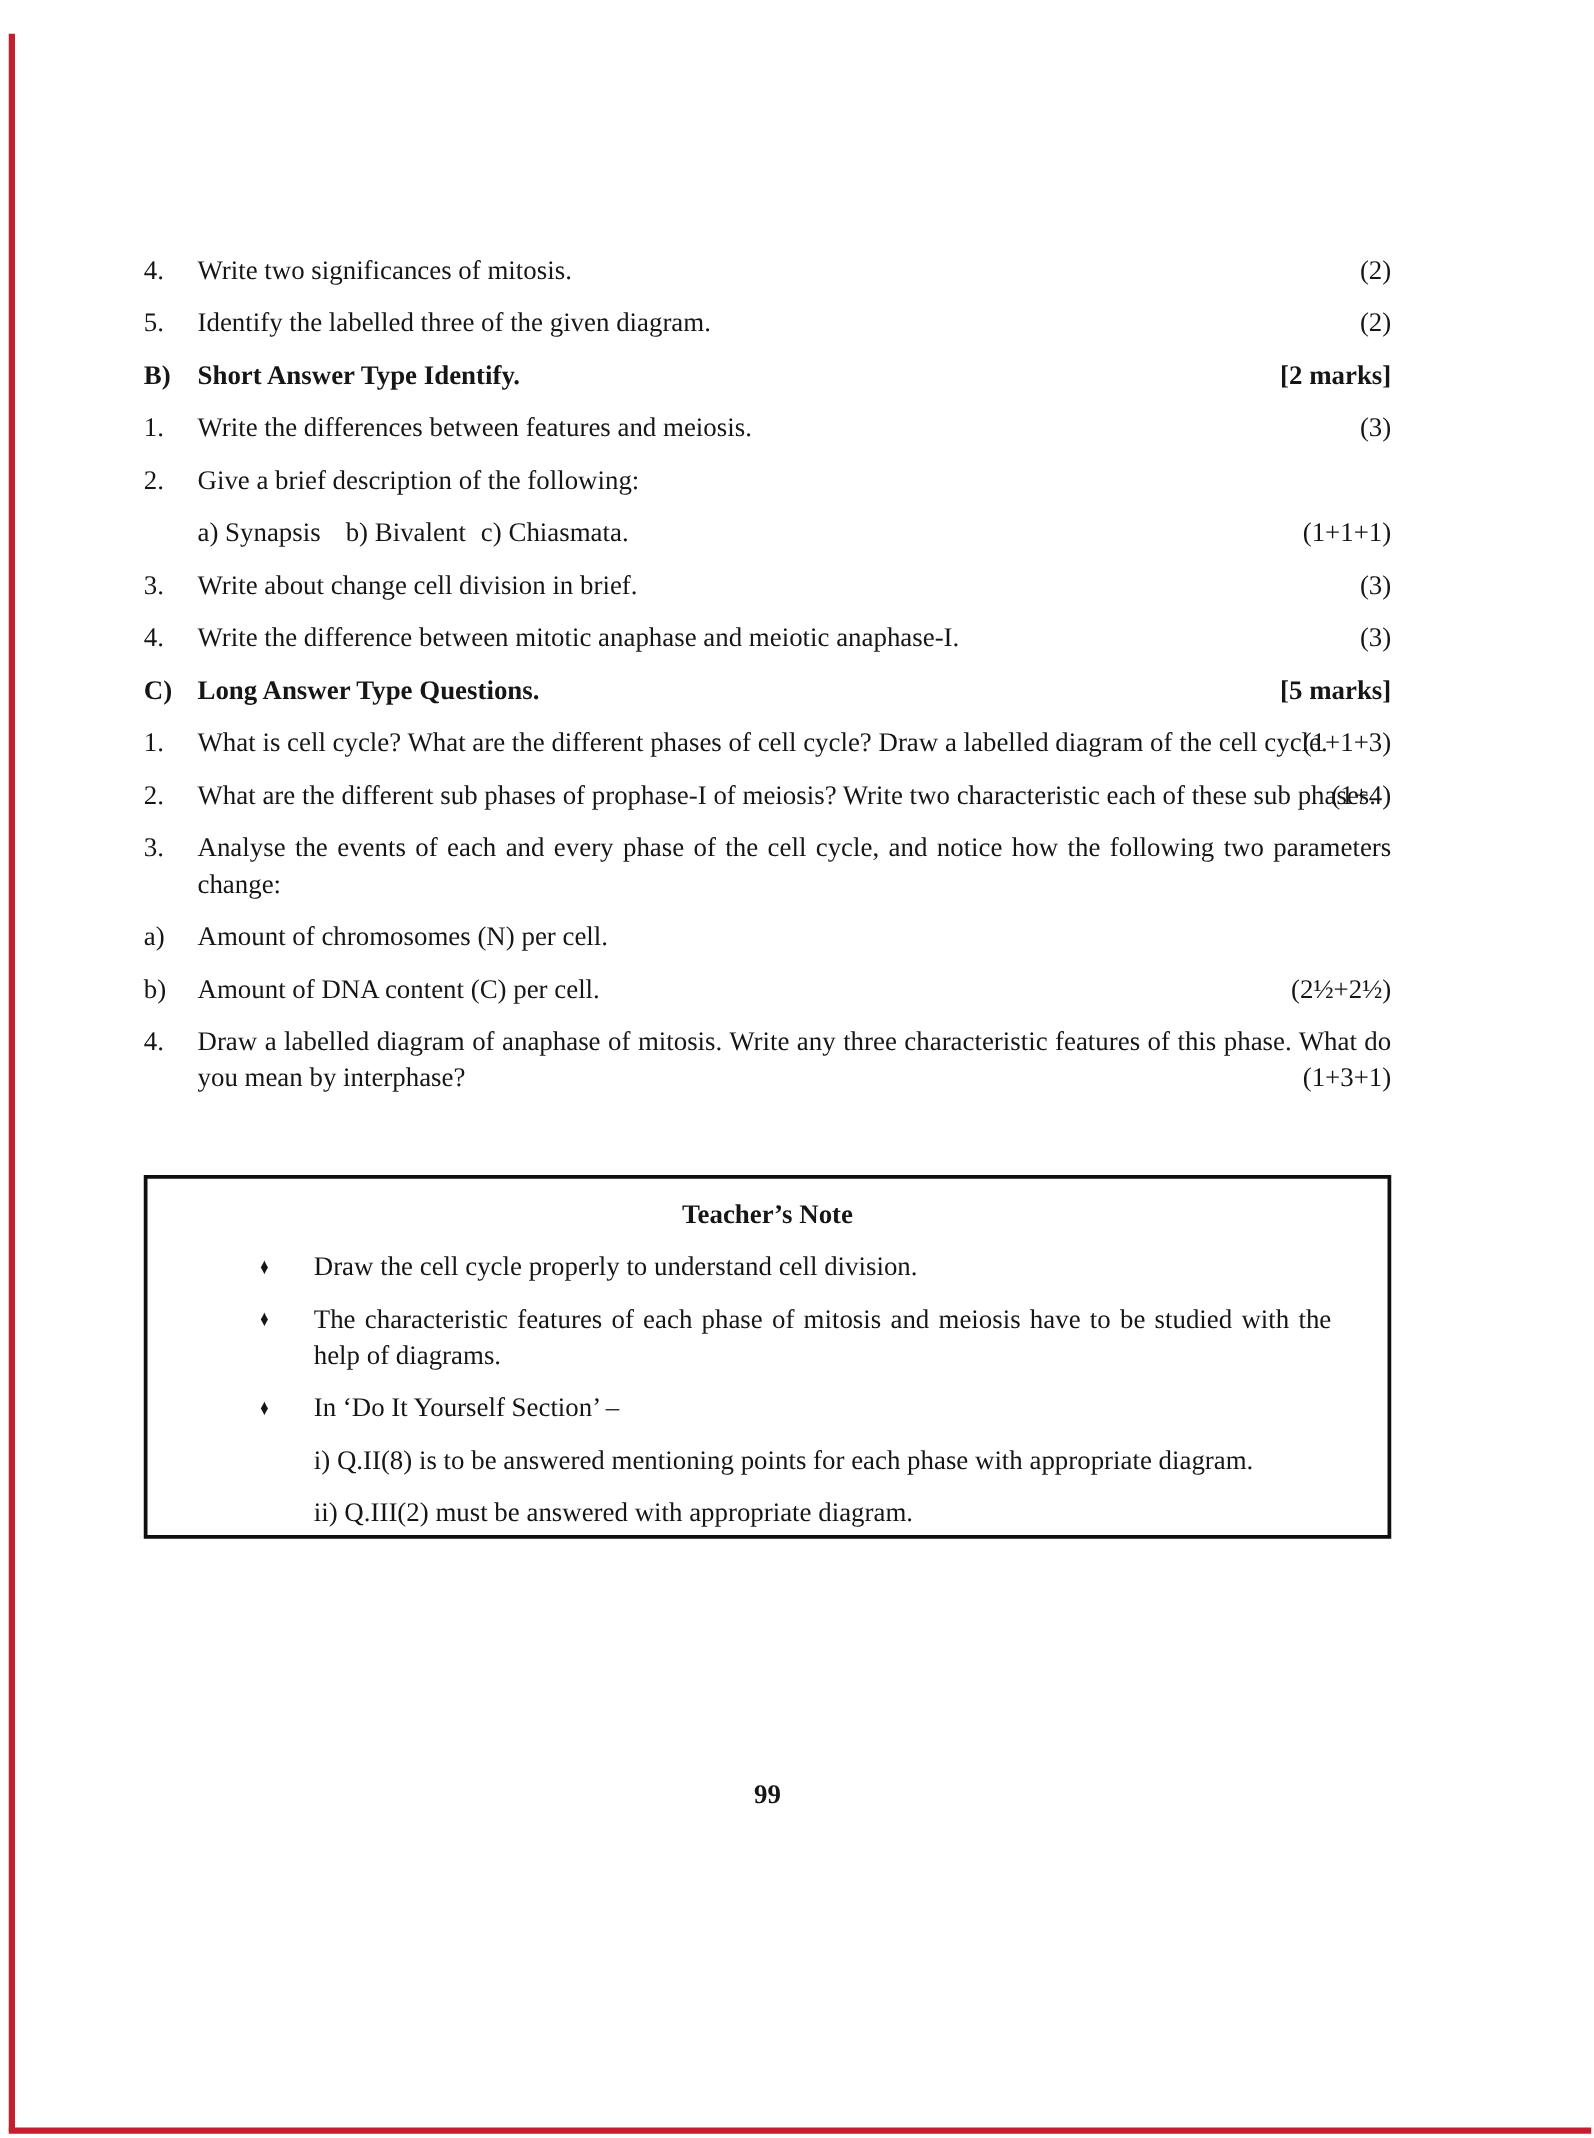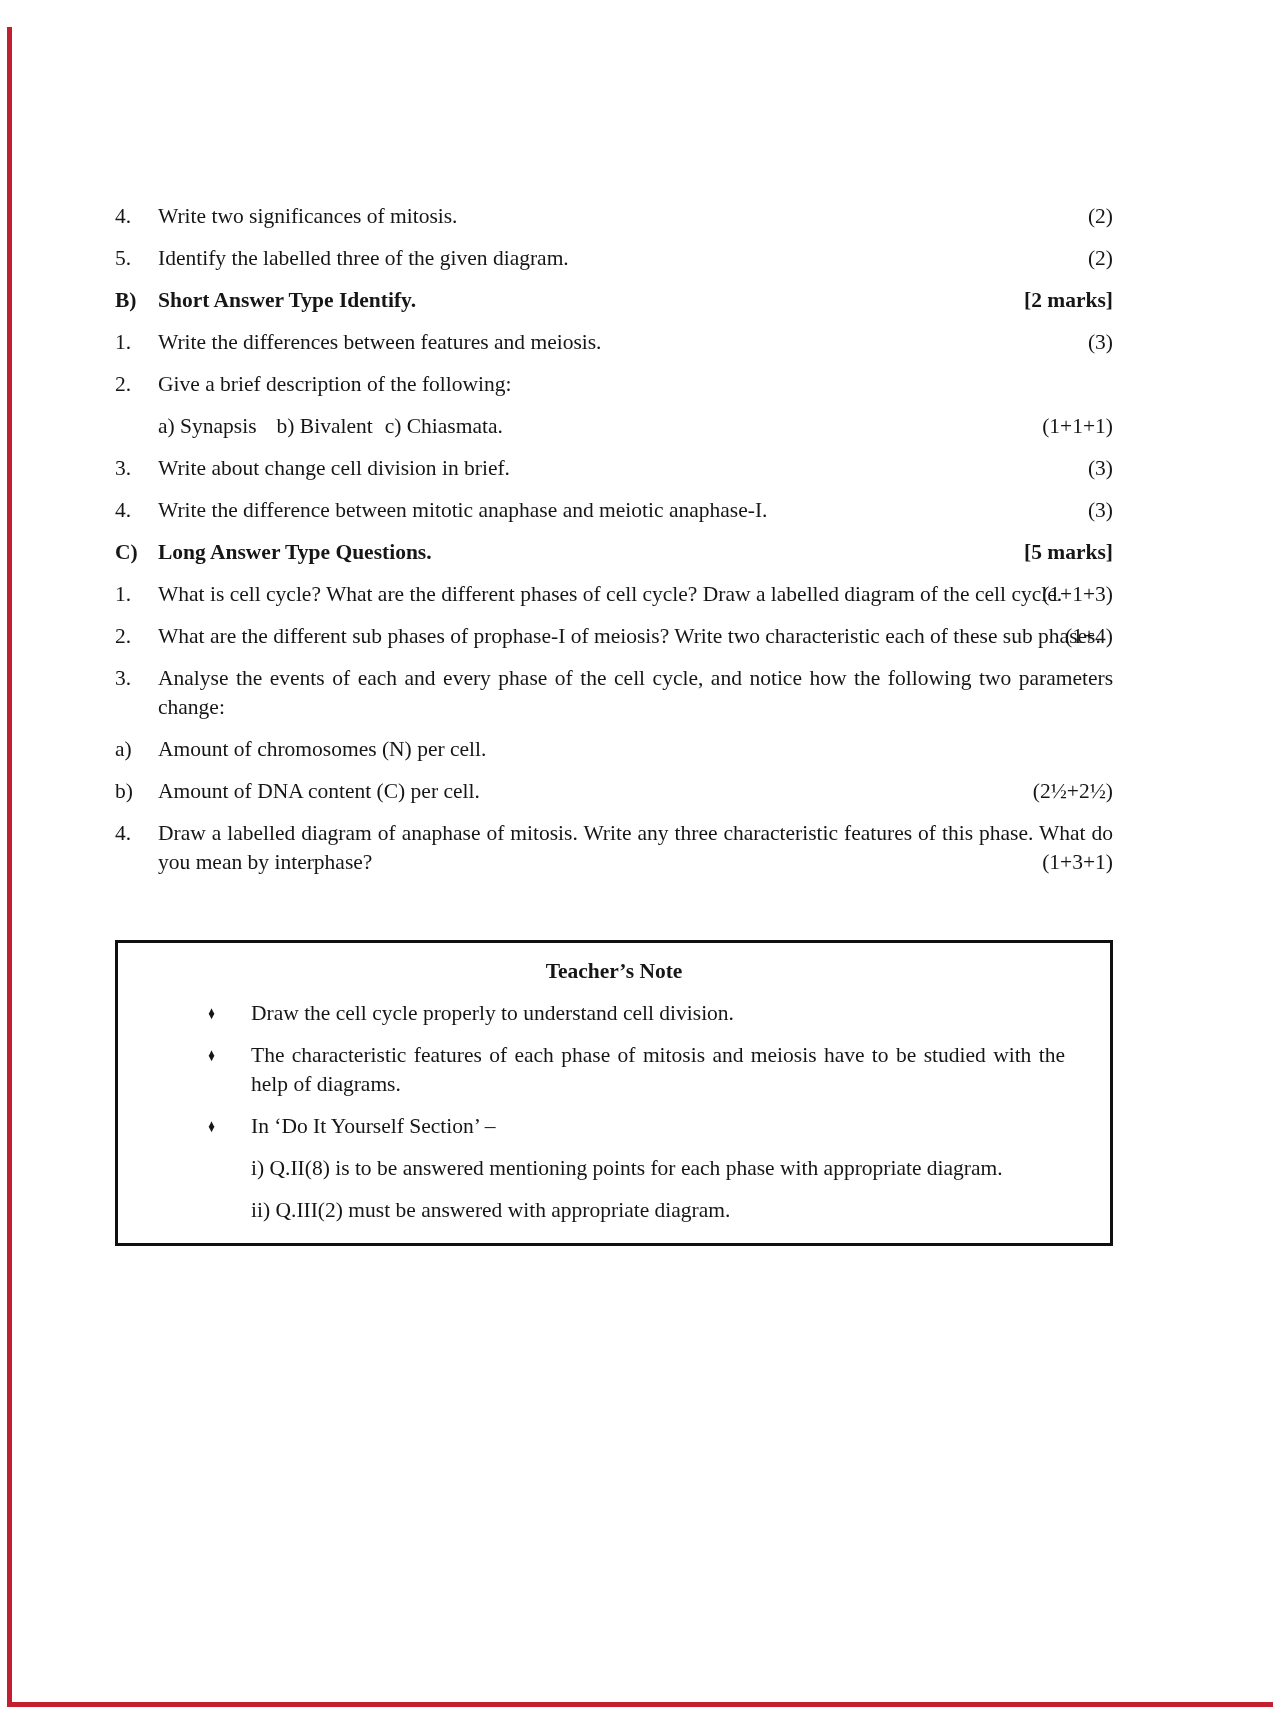--- a/index.html
+++ b/index.html
@@ -15,21 +15,21 @@
 
   .qrow{position:relative;display:flex;align-items:flex-start;margin-bottom:13px;
         font-size:21.5px;line-height:29px}
   .qnum{flex:0 0 43px}
   .qtext{flex:1;text-align:justify}
   .qmarks{position:absolute;right:0;bottom:0;white-space:nowrap;line-height:29px}
   .heading{font-weight:bold}
   .gap1{margin-left:20px}
   .gap2{margin-left:12px}
 
-  .note-box{margin-top:63px;border:3px solid #101010;padding:14px 0 18px 0}
+  .note-box{margin-top:63px;border:3px solid #101010;padding:14px 0 3px 0}
   .note-title{text-align:center;font-weight:bold;font-size:21.5px;line-height:29px;margin-bottom:13px}
   .note-item{position:relative;margin:0 45px 13px 133px;text-align:justify;
              font-size:21.5px;line-height:29px}
   .note-item:last-child{margin-bottom:0}
   .bullet-icon{position:absolute;left:-44px;top:0;font-size:18px;display:inline-block;transform:scaleX(.72)}
 
   .page-number{margin-top:190px;text-align:center;font-weight:bold;font-size:21.5px;line-height:29px}
 </style>
 </head>
 <body>
@@ -146,14 +146,15 @@
 
     <div class="note-item sub">
       <span>i) Q.II(8) is to be answered mentioning points for each phase with appropriate diagram.</span>
     </div>
 
     <div class="note-item sub">
       <span>ii) Q.III(2) must be answered with appropriate diagram.</span>
     </div>
   </div>
 
+  <div class="page-number">99</div>
 
 </div>
 
 </body></html>

